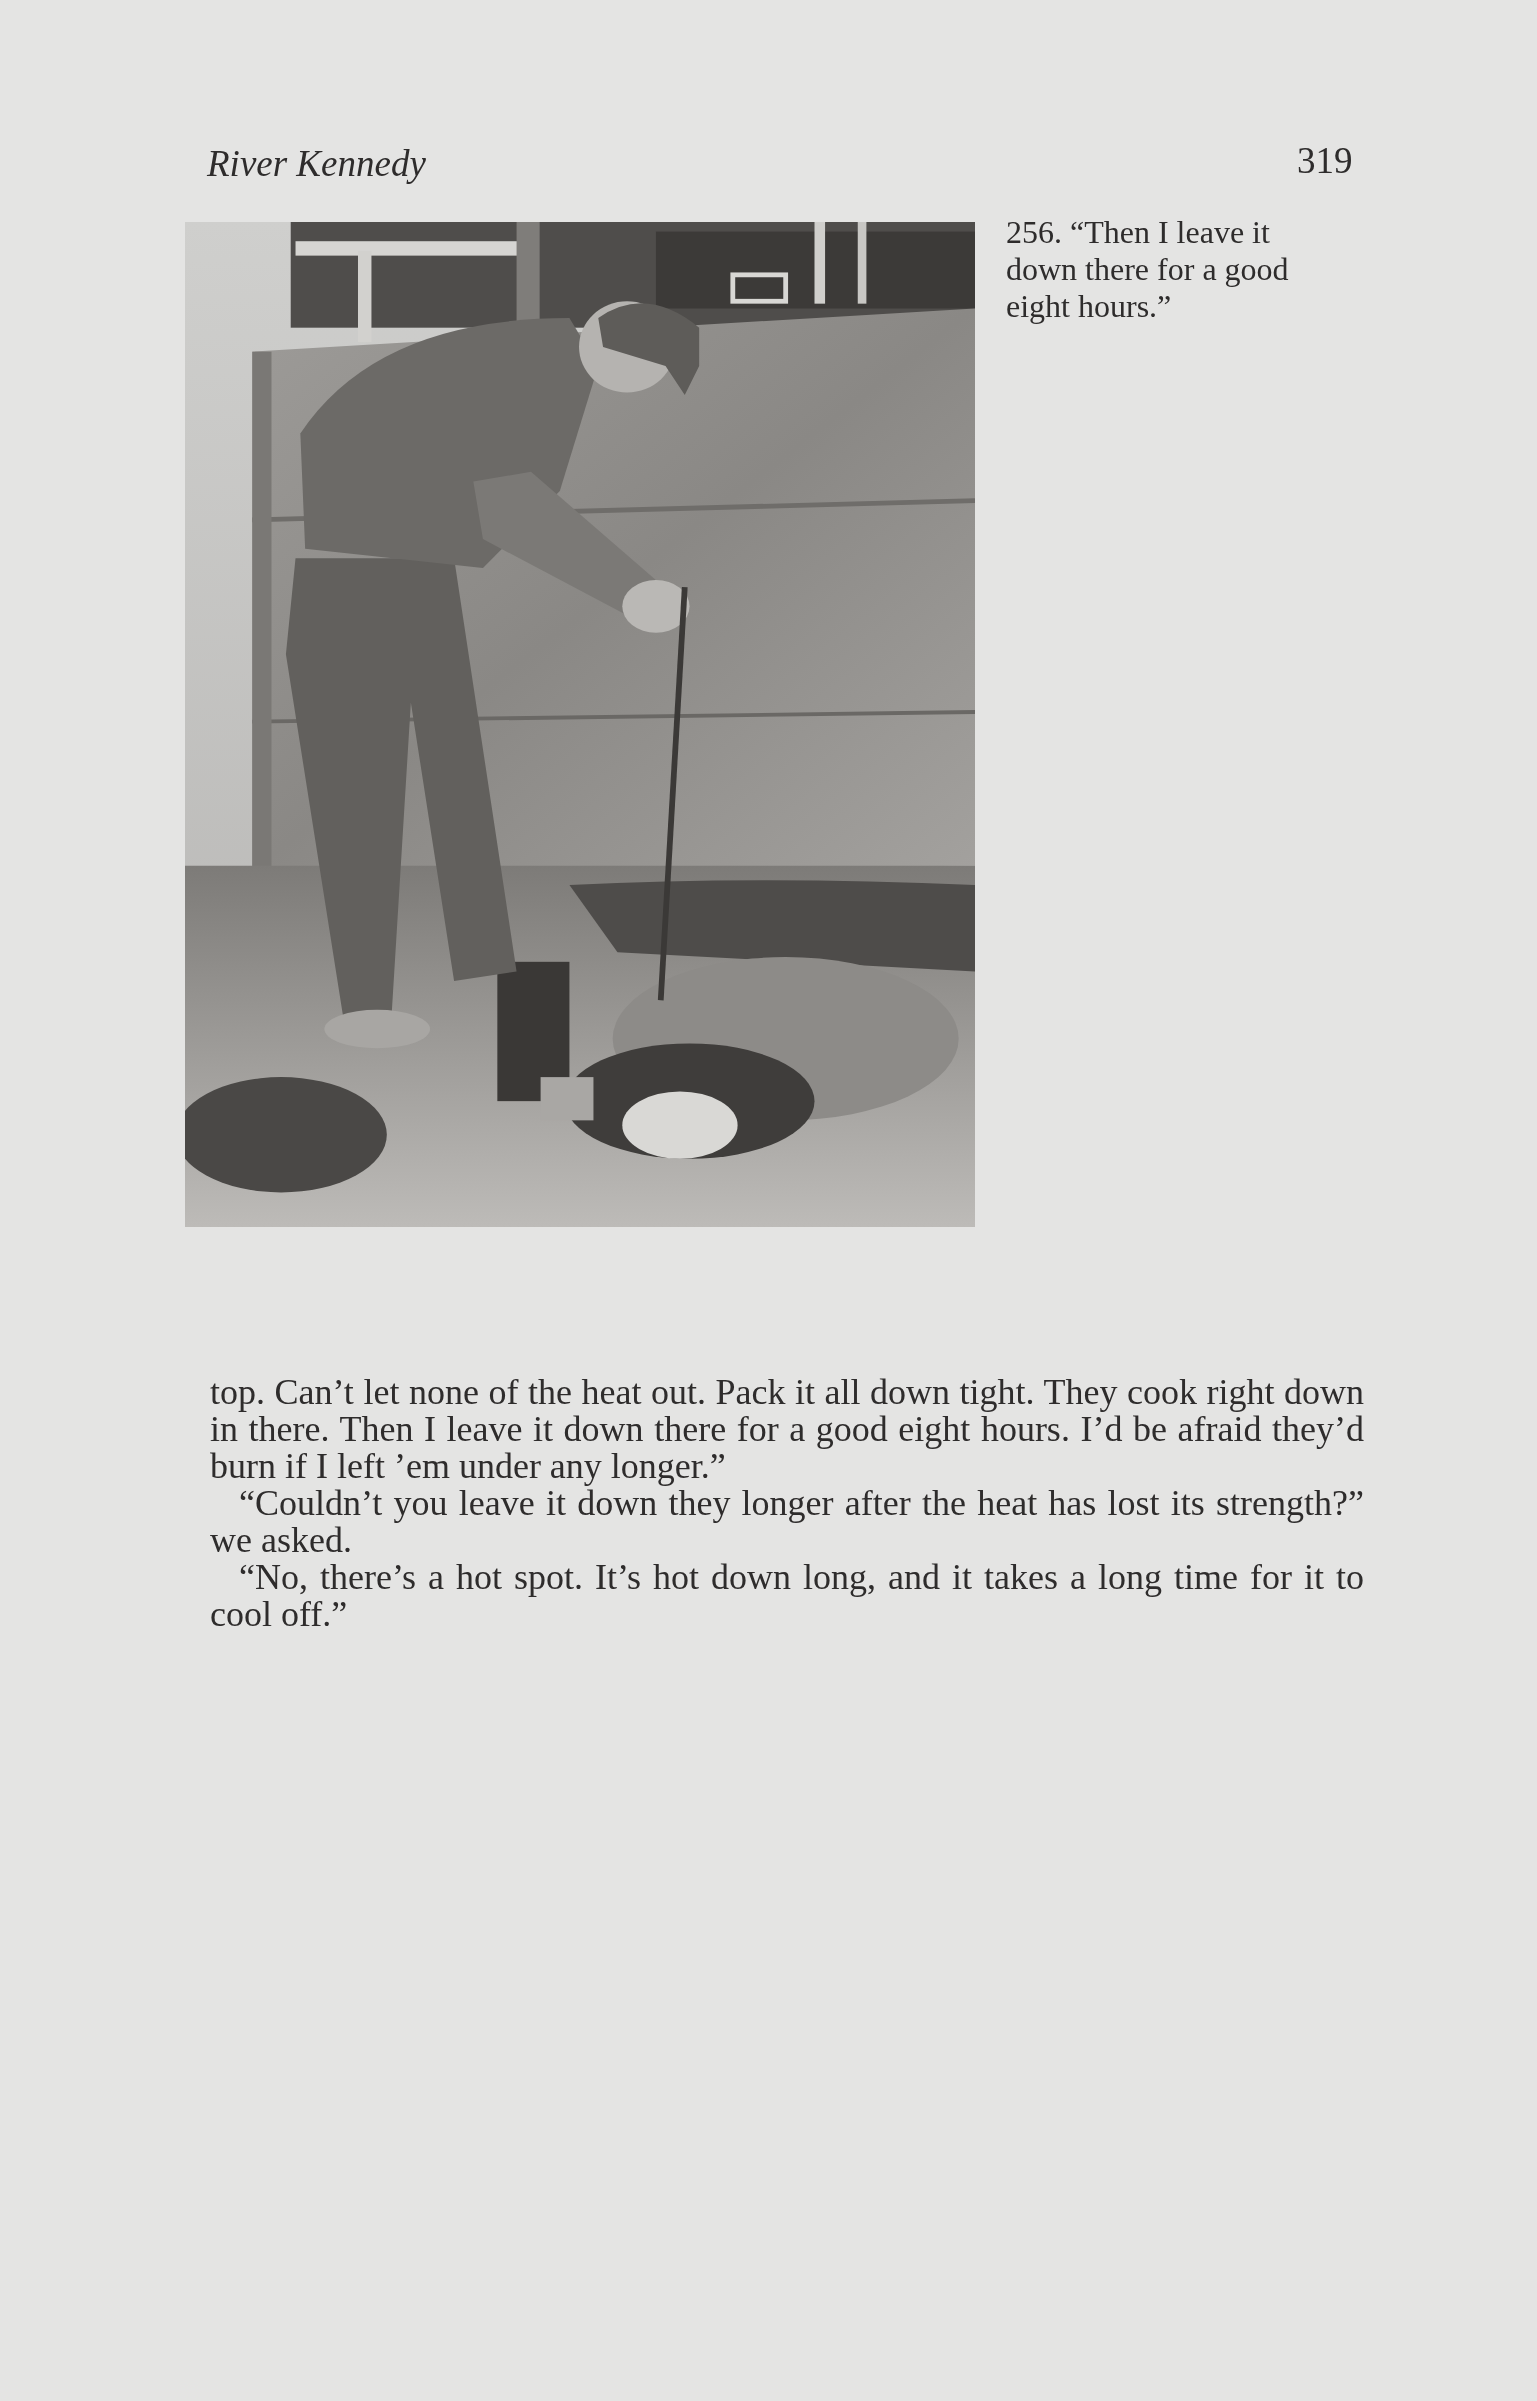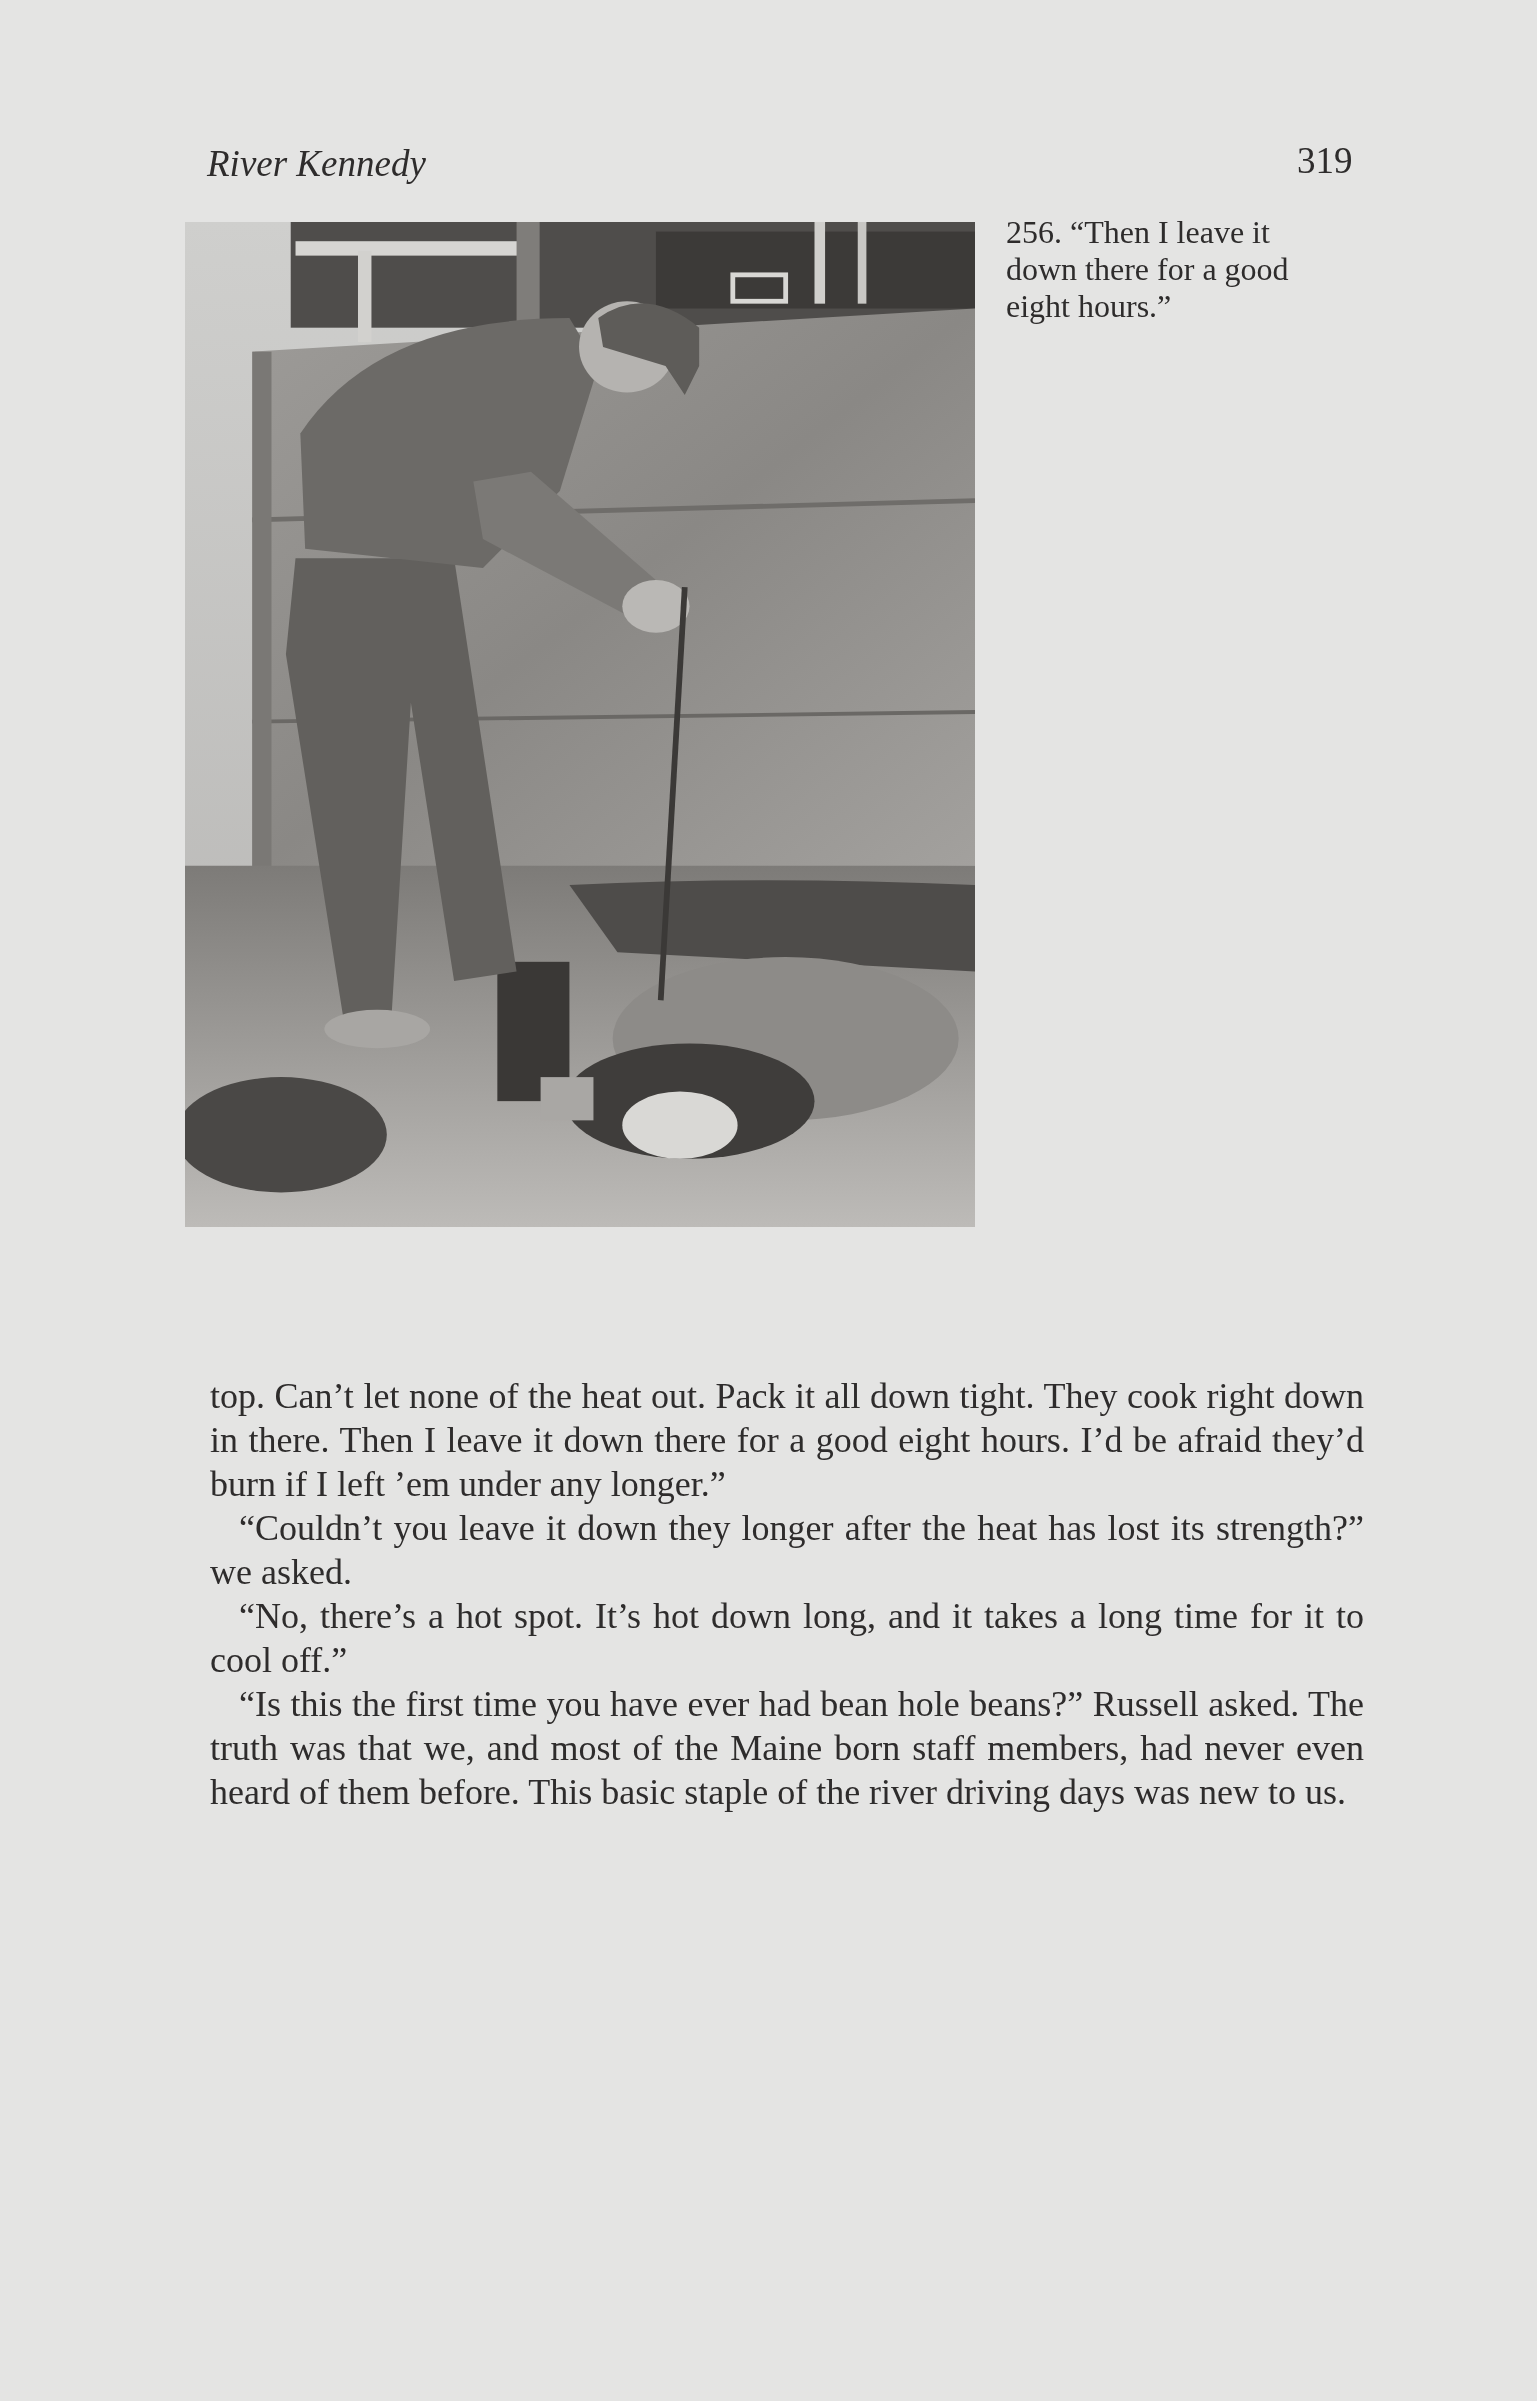--- a/index.html
+++ b/index.html
@@ -27,21 +27,21 @@
   }
   .photo svg { display: block; width: 100%; height: 100%; }
   .caption {
     position: absolute; left: 1006px; top: 214px;
     width: 288px;
     font-size: 32px; line-height: 37px;
   }
   .body-text {
     position: absolute; left: 210px; top: 1374px;
     width: 1154px;
-    font-size: 36px; line-height: 44px;
+    font-size: 36px; line-height: 37px;
     text-align: justify;
   }
   .body-text p { margin: 0; text-indent: 0; }
   .body-text p.indent { text-indent: 29px; }
 </style>
 </head>
 <body>
 
 <div class="running-head">River Kennedy</div>
 <div class="page-number">319</div>
@@ -107,15 +107,14 @@
     <path d="M860 200 Q960 130 1070 220 L1070 300 L1040 360 L1000 300 L870 260 Z" fill="#5e5c59"></path>
   </svg>
 </div>
 
 <div class="caption">256. “Then I leave it down there for a good eight hours.”</div>
 
 <div class="body-text">
   <p>top. Can’t let none of the heat out. Pack it all down tight. They cook right down in there. Then I leave it down there for a good eight hours. I’d be afraid they’d burn if I left ’em under any longer.”</p>
   <p class="indent">“Couldn’t you leave it down they longer after the heat has lost its strength?” we asked.</p>
   <p class="indent">“No, there’s a hot spot. It’s hot down long, and it takes a long time for it to cool off.”</p>
-  <p class="indent">“Is this the first time you have ever had bean hole beans?” Russell asked. The truth was that we, and most of the Maine born staff members, had never even heard of them before. This basic staple of the river driving days was new to us.</p>
 </div>
 
 
 </body></html>

